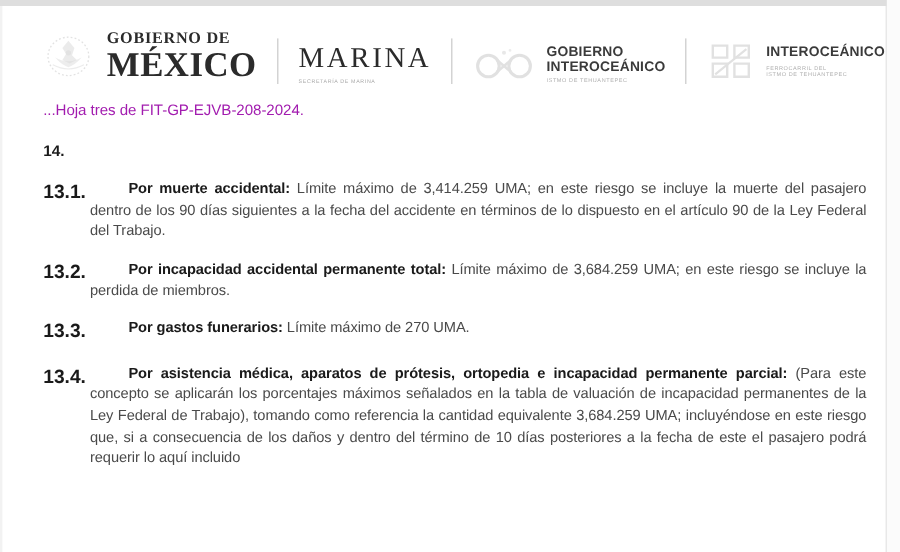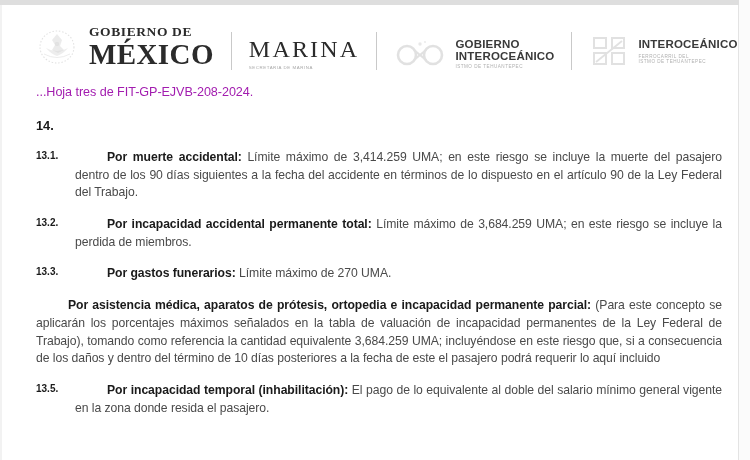--- a/index.html
+++ b/index.html
@@ -161,21 +161,21 @@
     font-weight: bold;
     color: #1a1a1a;
   }
   .item {
     display: flex;
     margin: 0 0 14px 0;
   }
   .item .num {
     width: 39px;
     flex: none;
-    font-size: 10px;
+    font-size: 16px;
     font-weight: bold;
     color: #1a1a1a;
     line-height: 1.45;
   }
   .item .txt {
     font-size: 12.2px;
     color: #4a4a4a;
     line-height: 1.45;
     text-align: justify;
     letter-spacing: -.06px;
@@ -280,22 +280,19 @@
       <span class="num">13.2.</span>
       <span class="txt"><b>Por incapacidad accidental permanente total:</b><span> Límite máximo de 3,684.259 UMA; en este riesgo se incluye la perdida de miembros.</span></span>
     </div>
 
     <div class="item">
       <span class="num">13.3.</span>
       <span class="txt"><b>Por gastos funerarios:</b><span> Límite máximo de 270 UMA.</span></span>
     </div>
 
     <div class="item wide">
+      <span class="num">13.4.</span>
       <span class="txt"><b>Por asistencia médica, aparatos de prótesis, ortopedia e incapacidad permanente parcial:</b><span> (Para este concepto se aplicarán los porcentajes máximos señalados en la tabla de valuación de incapacidad permanentes de la Ley Federal de Trabajo), tomando como referencia la cantidad equivalente 3,684.259 UMA; incluyéndose en este riesgo que, si a consecuencia de los daños y dentro del término de 10 días posteriores a la fecha de este el pasajero podrá requerir lo aquí incluido</span></span>
     </div>
 
-    <div class="item">
-      <span class="num">13.5.</span>
-      <span class="txt"><b>Por incapacidad temporal (inhabilitación):</b><span> El pago de lo equivalente al doble del salario mínimo general vigente en la zona donde resida el pasajero.</span></span>
-    </div>
 
   </div>
 </div>
 
 </body></html>

